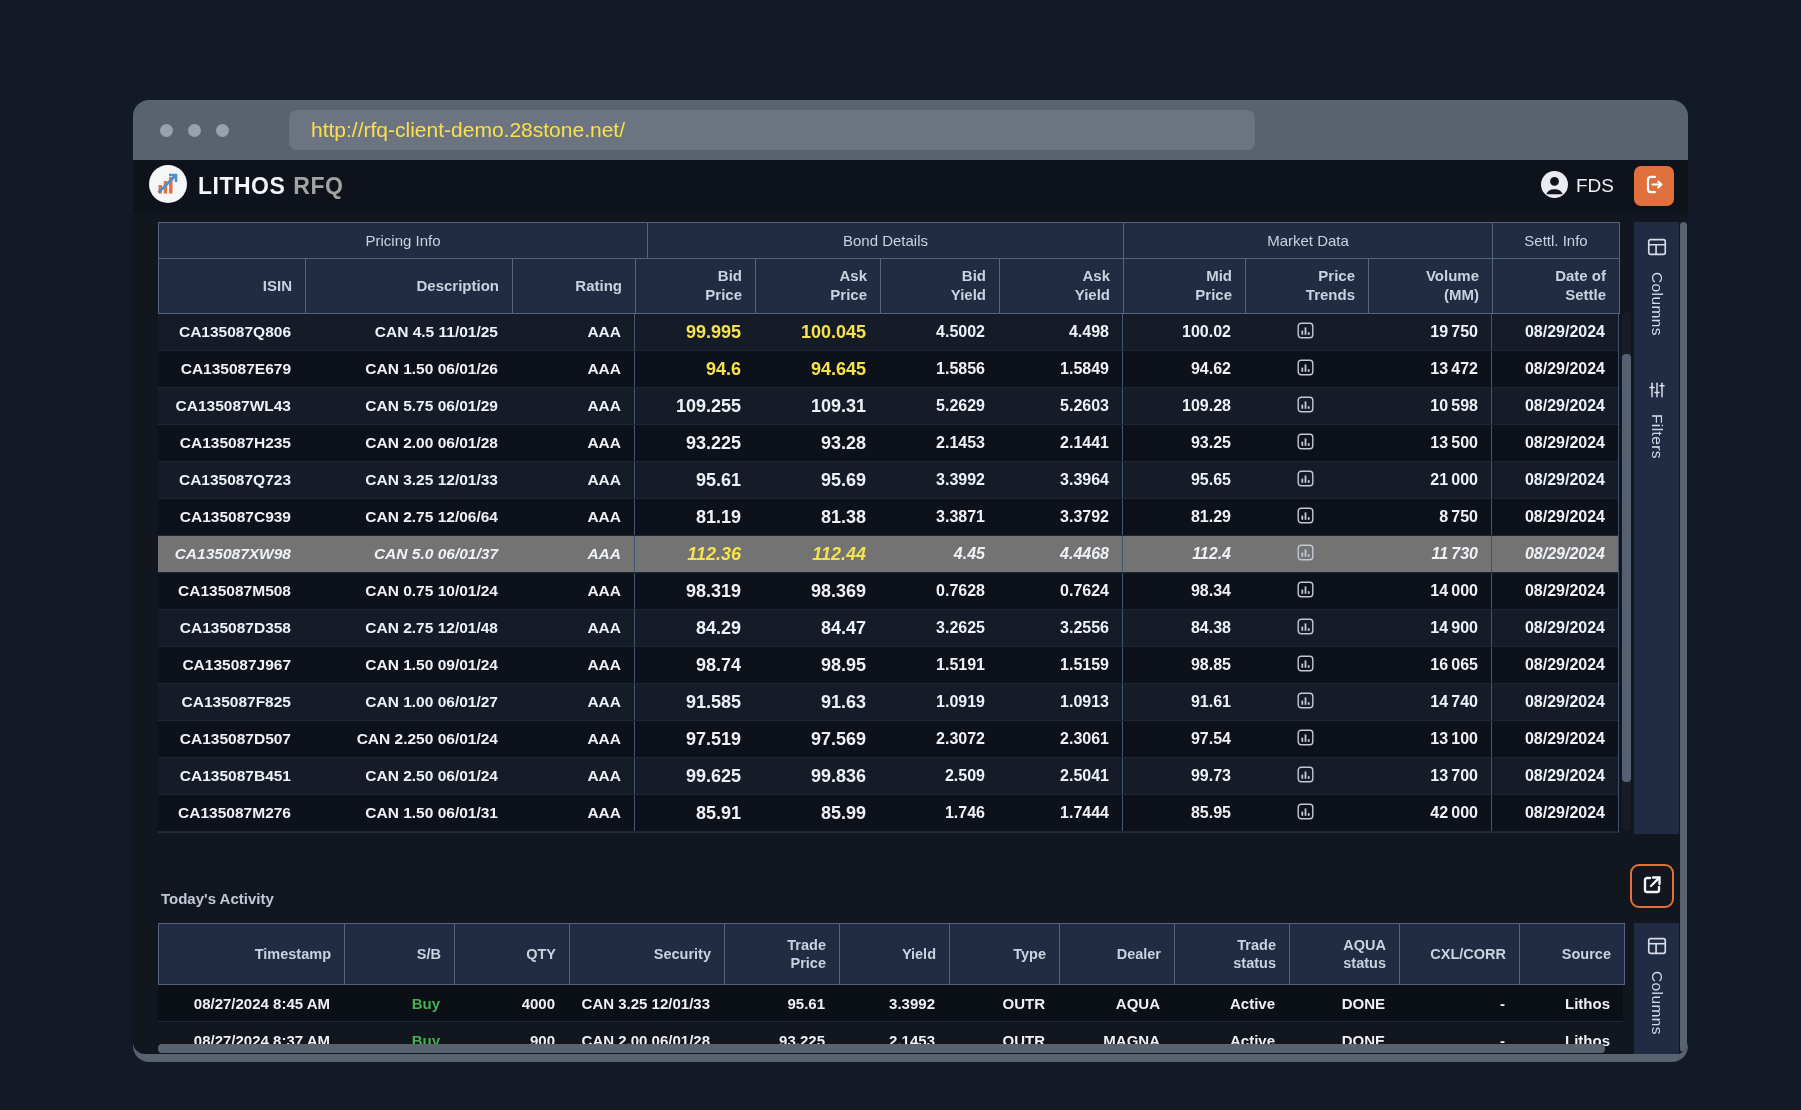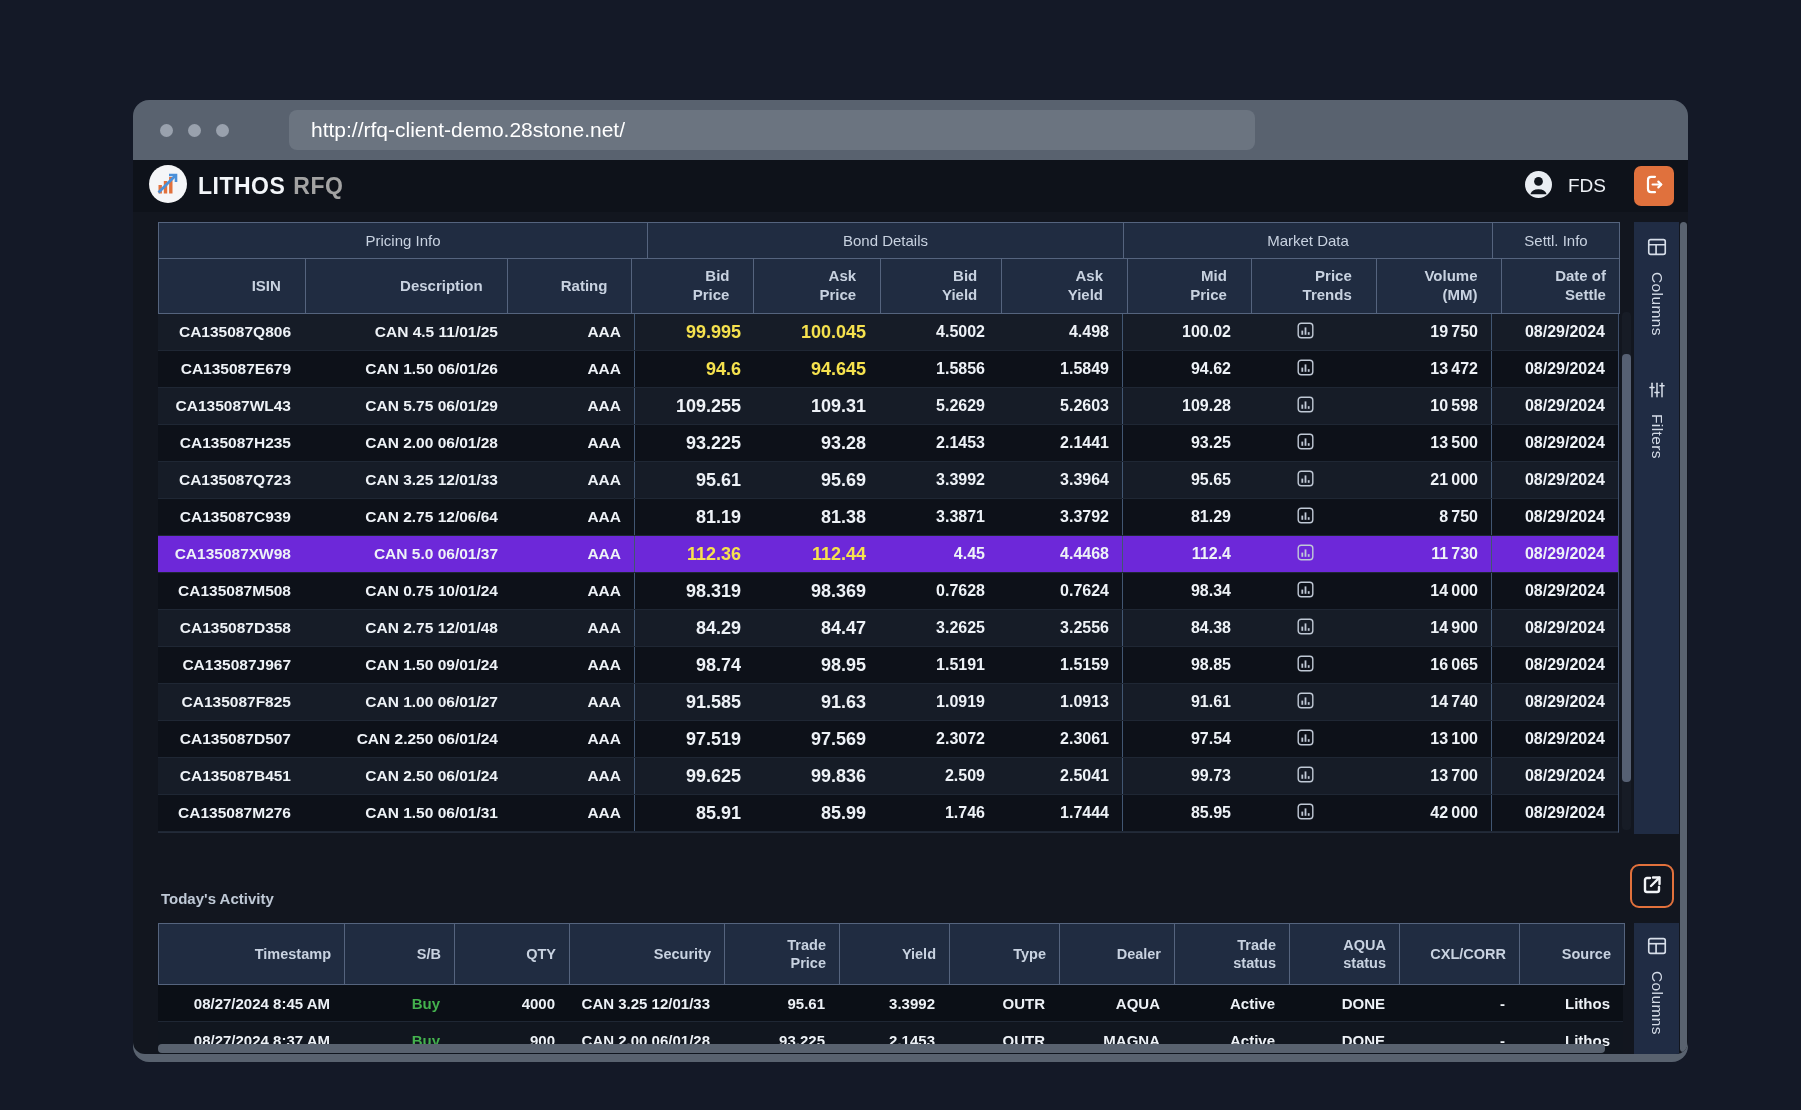--- a/index.html
+++ b/index.html
@@ -11,54 +11,54 @@
     -webkit-font-smoothing:antialiased;
   }
   .window{ position:absolute; left:133px; top:100px; width:1555px; height:962px;
     background:#59626f; border-radius:16px; }
   
   .browser-bar{ height:60px; display:flex; align-items:center; padding-left:27px; }
   .dots{ display:flex; gap:15px; }
   .dot{ width:13px; height:13px; border-radius:50%; background:#99a1ad; }
   .url-field{ margin-left:60px; width:966px; height:40px; background:#6b7480;
     border-radius:8px; display:flex; align-items:center; padding-left:22px;
-    color:#ffffff; font-size:21px; font-weight:400; }
+    color:#fde047; font-size:21px; font-weight:400; }
   
   .app{ position:relative; width:1555px; height:894px; background:#12161f;
     border-radius:0 0 12px 12px; overflow:hidden; }
   .app-header{ position:absolute; top:0; left:0; right:0; height:52px; background:#0e121a;
     display:flex; align-items:center; justify-content:space-between; padding:0 14px 0 16px; }
   .brand{ display:flex; align-items:center; gap:11px; }
   .brand-name{ color:#f2f5f9; font-size:23px; font-weight:800; letter-spacing:.5px; }
   .brand-suffix{ color:#a3a3a3; font-size:23px; font-weight:800; margin-left:-3px; letter-spacing:.5px;}
-  .header-right{ display:flex; align-items:center; gap:16px; }
+  .header-right{ display:flex; align-items:center; gap:8px; }
   .user-name{ color:#eef1f6; font-size:19px; font-weight:500; margin-right:12px; }
   .logout-btn{ width:40px; height:40px; background:#e0713d; border:none; border-radius:7px;
     display:flex; align-items:center; justify-content:center; cursor:pointer; }
   
   .bond-table{ position:absolute; left:25px; top:62px; width:1462px; }
   .t-head{ width:1462px; border:1px solid #55647e; background:#202c41; }
   .g-row{ display:flex; height:36px; border-bottom:1px solid #55647e; }
   .g-cell{ display:flex; align-items:center; justify-content:center;
     color:#c8d2e0; font-size:15px; font-weight:500; }
   .g-cell + .g-cell{ border-left:1px solid #55647e; }
   .g0{ width:476px; } .g1{ width:488px; } .g2{ width:369px; } .g3{ width:127px; }
-  .h-row{ display:flex; height:54px;gap:11px; }
+  .h-row{ display:flex; height:54px; }
   .bh{ display:flex; align-items:center; justify-content:flex-end; text-align:right;
     padding-right:13px; color:#c8d2e0; font-size:15px; font-weight:700;
     white-space:pre-line; line-height:1.25; }
   .bh + .bh{ border-left:1px solid #55647e; }
   .c0{ width:146px; } .c1{ width:207px; } .c2{ width:123px; } .c3{ width:120px; }
   .c4{ width:125px; } .c5{ width:119px; } .c6{ width:124px; } .c7{ width:122px; }
   .c8{ width:123px; } .c9{ width:124px; } .c10{ width:127px; }
   .t-body{ width:1461px; border-right:1px solid #3e4f6b; border-bottom:1px solid #232b39; }
   .t-row{ display:flex; height:37px; align-items:stretch; border-bottom:1px solid #1f2734; }
   .t-row:nth-child(even){ background:#0d1119; }
   .t-row:nth-child(odd){ background:#161c27; }
-  .t-row.selected{ background:#6d28d9; }
+  .t-row.selected{ background:#737373;font-style:italic; }
   .bc{ display:flex; align-items:center; justify-content:flex-end; text-align:right;
     padding-right:13px; color:#eef2f7; font-size:16px; font-weight:600; }
   .bc.c0,.bc.c1,.bc.c2{ font-size:15.5px; }
   .bc.price{ font-size:18px; font-weight:700; }
   .bc.yellow{ color:#f6e24e; }
   .bc.gb{ border-left:1px solid #415672; }
   .bc.trend-cell{ justify-content:center; padding-right:0; }
   
   .v-scroll{ position:absolute; left:1489px; top:152px; width:9px; height:518px;
     background:#171c26; border-radius:4px; }

